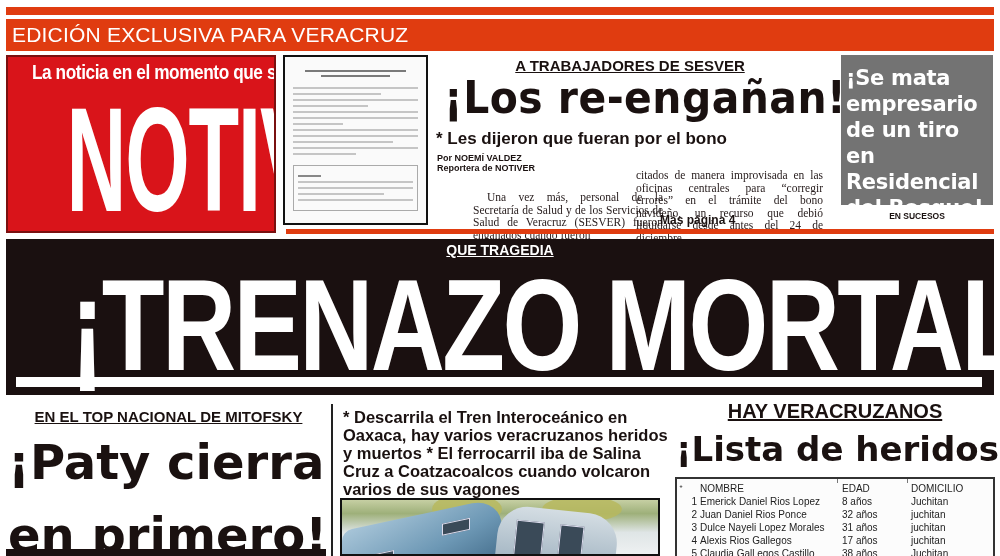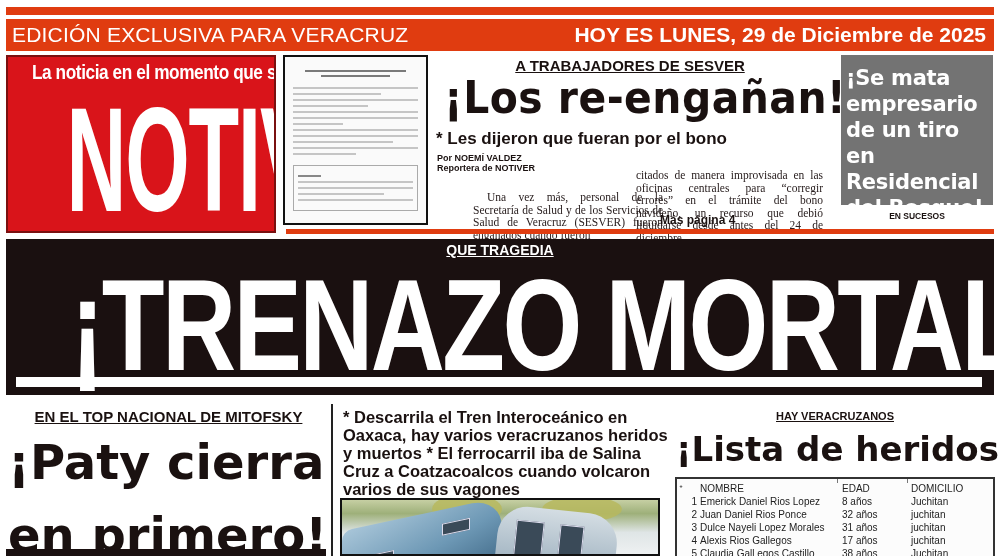--- a/index.html
+++ b/index.html
@@ -56,38 +56,37 @@
 
   
   .tren-sub { left: 343px; top: 408px; width: 325px; font-weight: bold; font-size: 16.5px; line-height: 18px; color: #1a1110; }
   .tren-photo { left: 340px; top: 498px; width: 320px; height: 58px; border: 2px solid #111; overflow: hidden; background: linear-gradient(180deg, #c6cfa3 0%, #9eb07a 25%, #dfe5e6 60%, #eef1f2 100%); }
   .train-car1 { position: absolute; left: 0; top: 14px; width: 160px; height: 60px; background: linear-gradient(160deg, #a9c6d9 0%, #6d98b5 60%, #47708e 100%); transform: skewY(-12deg); border-radius: 10px 30px 0 0; }
   .train-car2 { position: absolute; left: 155px; top: 10px; width: 120px; height: 60px; background: linear-gradient(180deg, #d4dde3 0%, #9fb2c0 100%); border-radius: 30px 30px 0 0; transform: rotate(6deg); }
   .train-window { position: absolute; background: #3a4a58; border: 1px solid #dde; }
   .tree { position: absolute; border-radius: 50%; background: #b7b85e; opacity: 0.85; }
 
   
-  .lista-kicker { left: 676px; top: 410px; width: 318px; font-size: 11px; }
+  .lista-kicker { left: 676px; top: 400px; width: 318px; font-size: 20px; }
   .lista-head { left: 676px; top: 427px; width: 318px; text-align: center; font-weight: bold; font-size: 34px; line-height: 44px; font-family: "DejaVu Sans", sans-serif; white-space: nowrap; }
   .lista-table { left: 675px; top: 477px; width: 320px; height: 79px; border: 2px solid #333; border-bottom: none; background: #fcfcfc; font-size: 10px; color: #222; }
   .lista-row { position: absolute; left: 0; width: 100%; height: 13px; line-height: 13px; }
   .lista-row span { position: absolute; white-space: nowrap; }
   .c-num { left: 6px; width: 14px; text-align: right; }
   .c-name { left: 23px; }
   .c-edad { left: 165px; }
   .c-dom { left: 234px; }
   .lista-vline { position: absolute; top: 0; width: 1px; height: 4px; background: #777; }
 </style>
 </head>
 <body>
 
 <div class="abs top-rule"></div>
 <div class="abs edition-bar">
   <span class="edition-left">EDICIÓN EXCLUSIVA PARA VERACRUZ</span>
-  <span class="edition-right">HOY ES LUNES, 29 de Diciembre de 2025</span>
 </div>
 
 <div class="abs logo">
   <div class="logo-tagline">La noticia en el momento que sucede</div>
   <div class="logo-name">NOTIVER</div>
 </div>
 
 <div class="abs doc-thumb">
   <div class="doc-title-line"></div>
   <div class="doc-title-line" style="margin: 3px 28px 10px;"></div>

